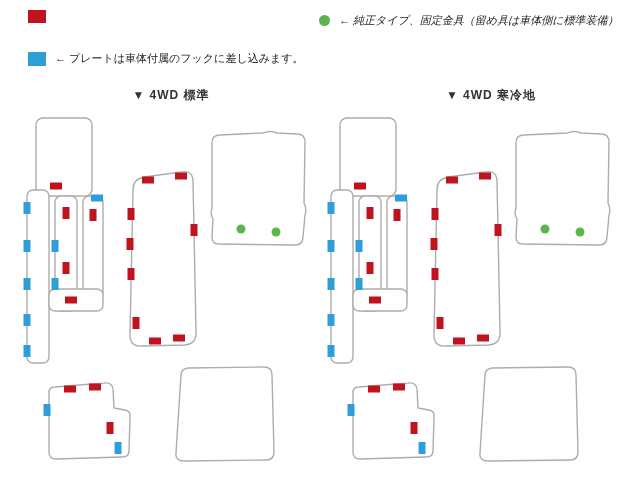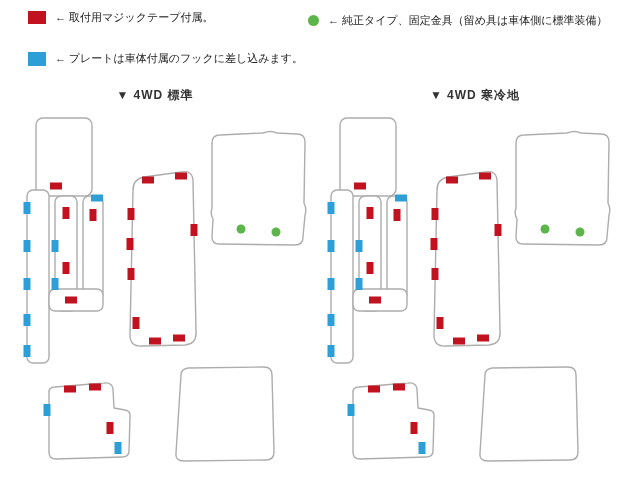--- a/index.html
+++ b/index.html
@@ -2,43 +2,42 @@
 <html><head>
 <meta charset="utf-8">
 <style>
   html,body{margin:0;padding:0;}
   body{
     width:640px;height:485px;background:#ffffff;position:relative;overflow:hidden;
     font-family:"Liberation Sans","DejaVu Sans",sans-serif;color:#222;
   }
   .legend-item{position:absolute;display:flex;align-items:center;gap:9px;font-size:11px;color:#222;white-space:nowrap;}
   .legend-item.velcro{left:28px;top:10px;}
-  .legend-item.plate{left:28px;top:51px;font-family:Liberation Serif, serif;}
-  .legend-item.clip{left:308px;top:13px;}
+  .legend-item.plate{left:28px;top:51px;}
+  .legend-item.clip{left:319px;top:13px;font-style:italic;}
   .swatch{display:inline-block;flex:0 0 auto;}
   .swatch.red{width:18px;height:13px;background:#c1121f;}
   .swatch.blue{width:18px;height:14px;background:#2d9fd6;}
   .swatch.green{width:11px;height:11px;border-radius:50%;background:#5cb54a;}
   .section-title{
     position:absolute;top:87px;width:310px;text-align:center;
-    font-size:12px;font-weight:bold;color:#333;letter-spacing:1px;white-space:nowrap;
+    font-size:12px;font-weight:bold;color:#333;letter-spacing:1px;white-space:nowrap;margin-left:16px;
   }
   .section-title.left{left:0;}
   .section-title.right{left:320px;}
   svg.diagram{position:absolute;left:0;top:110px;}
   .mat{fill:#ffffff;stroke:#adadad;stroke-width:1.4;stroke-linejoin:round;}
 </style>
 </head>
 <body>
 
 <div>
 
   <div class="legend-item velcro">
     <span class="swatch red" style="background: rgb(193, 18, 31);"></span>
-    <span>← 取付用マジックテープ付属。</span>
   </div>
   <div class="legend-item plate">
     <span class="swatch blue" style="background: rgb(45, 159, 214);"></span>
     <span>← プレートは車体付属のフックに差し込みます。</span>
   </div>
   <div class="legend-item clip">
     <span class="swatch green" style="background: rgb(92, 181, 74);"></span>
     <span>← 純正タイプ、固定金具（留め具は車体側に標準装備）</span>
   </div>
 

